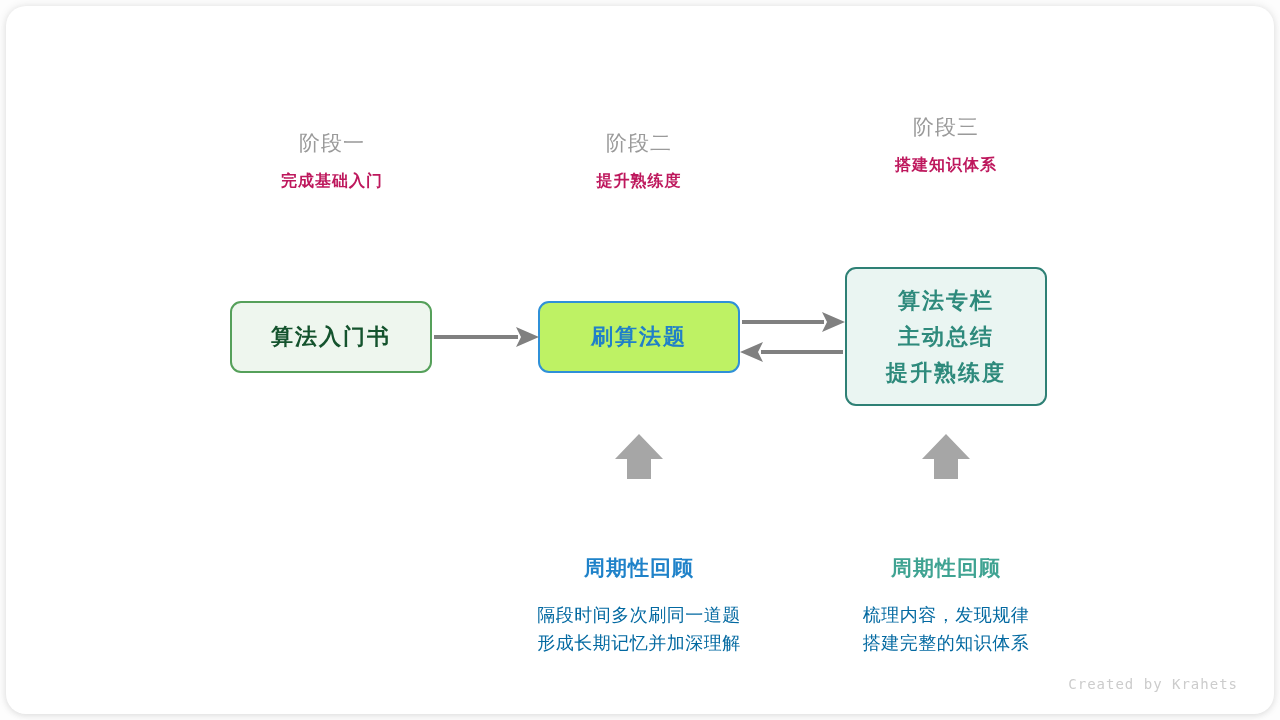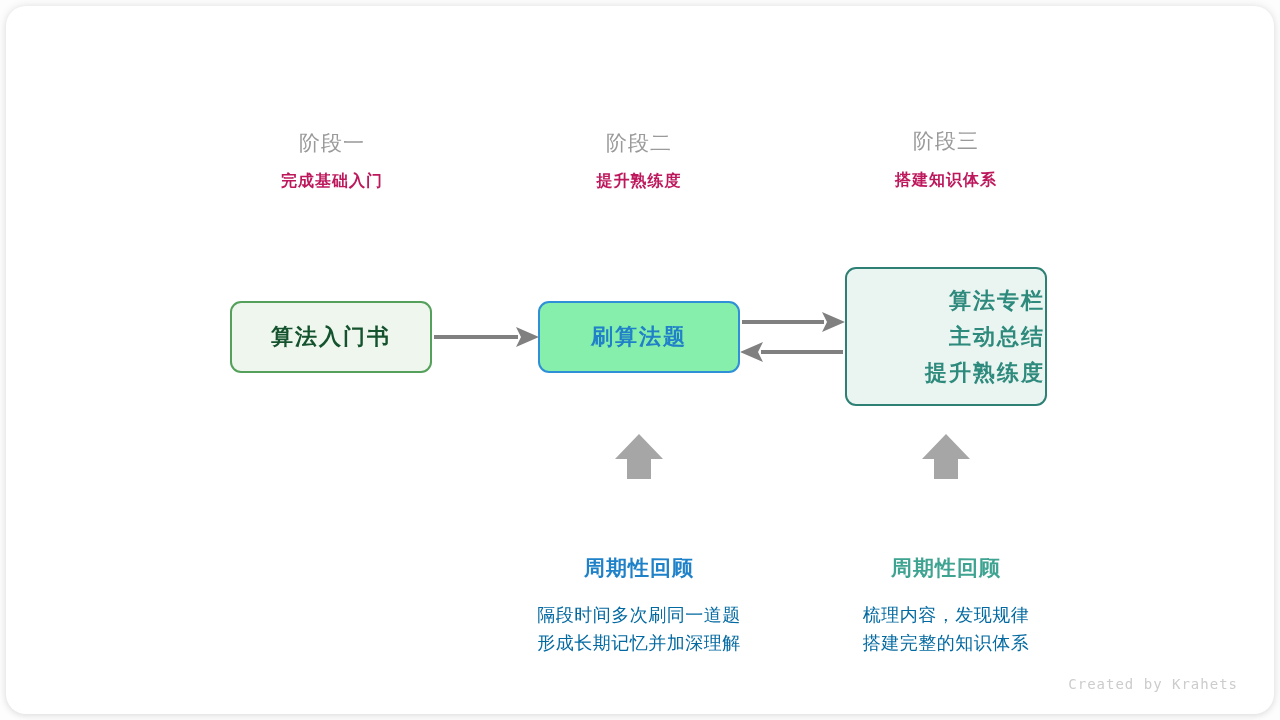--- a/index.html
+++ b/index.html
@@ -62,29 +62,28 @@
     justify-content: center;
     font-weight: bold;
     letter-spacing: 2px;
   }
   .box-green {
     background: #eef6ee;
     border: 2px solid #55a05a;
     color: #14532d;
   }
   .box-blue {
-    background: #86efac;
+    background: #bef264;
     border: 2px solid #2f90d8;
     color: #2080c8;
   }
   .box-teal {
     background: #eaf5f2;
     border: 2px solid #2e8075;
     color: #2e8a7c;
-    align-items: flex-end;
   }
   .box-line { line-height: 36px; font-size: 22px; white-space: nowrap; }
 
   
   #arrow-layer {
     position: absolute;
     left: 0; top: 0;
     width: 1280px; height: 720px;
     pointer-events: none;
   }
@@ -133,21 +132,21 @@
   <div id="card"></div>
 
   <div class="stage-head" style="left:202px; top:128px;">
     <div class="stage-name">阶段一</div>
     <div class="stage-goal">完成基础入门</div>
   </div>
   <div class="stage-head" style="left:509px; top:128px;">
     <div class="stage-name">阶段二</div>
     <div class="stage-goal">提升熟练度</div>
   </div>
-  <div class="stage-head" style="left:816px; top:128px;font-family:Liberation Mono, monospace;">
+  <div class="stage-head" style="left:816px; top:112px;">
     <div class="stage-name">阶段三</div>
     <div class="stage-goal">搭建知识体系</div>
   </div>
 
   <div class="flow-box box-green" style="left:230px; top:301px; width:202px; height:72px;">
     <div class="box-line">算法入门书</div>
   </div>
 
   <div class="flow-box box-blue" style="left:538px; top:301px; width:202px; height:72px;">
     <div class="box-line">刷算法题</div>

